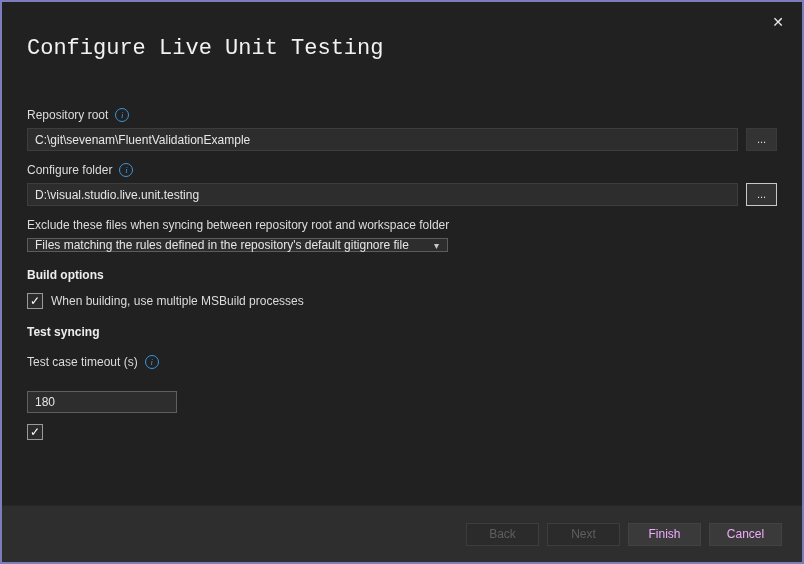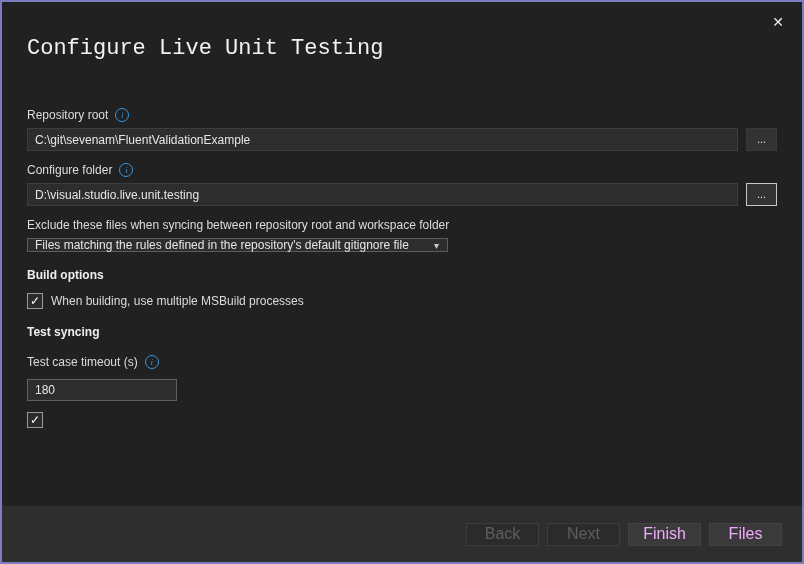--- a/index.html
+++ b/index.html
@@ -136,21 +136,21 @@
     color: #ffffff;
     font-size: 12px;
     line-height: 14px;
     text-align: center;
     cursor: pointer;
     flex: 0 0 auto;
   }
 
   .timeout-label { margin-top: 16px; }
   .timeout-input {
-    margin-top: 10px;
+    margin-top: 22px;
     width: 150px;
     height: 22px;
     background: #2d2d2d;
     border: 1px solid #5f5f5f;
     color: #e6e6e6;
     font-size: 12px;
     font-family: "Liberation Sans", sans-serif;
     padding: 5px 7px;
     outline: none;
     display: block;
@@ -175,21 +175,21 @@
     border-top: 1px solid #262626;
     display: flex;
     align-items: center;
     justify-content: flex-end;
     gap: 8px;
     padding-right: 20px;
   }
   .footer-btn {
     width: 73px;
     height: 23px;
-    font-size: 16px;
+    font-size: 12px;
     font-family: "Liberation Sans", sans-serif;
     cursor: pointer;
   }
   .footer-btn.disabled {
     background: #2b2b2b;
     border: 1px solid #3d3d3d;
     color: #5f5f5f;
     cursor: default;
   }
   .footer-btn.enabled {
@@ -261,16 +261,16 @@
     </div>
 
     
 
   </div>
 
   <div class="footer">
     <button class="footer-btn disabled" disabled="">Back</button>
     <button class="footer-btn disabled" disabled="">Next</button>
     <button class="footer-btn enabled">Finish</button>
-    <button class="footer-btn enabled">Files</button>
+    <button class="footer-btn enabled">Cancel</button>
   </div>
 
 </div>
 
 </body></html>

